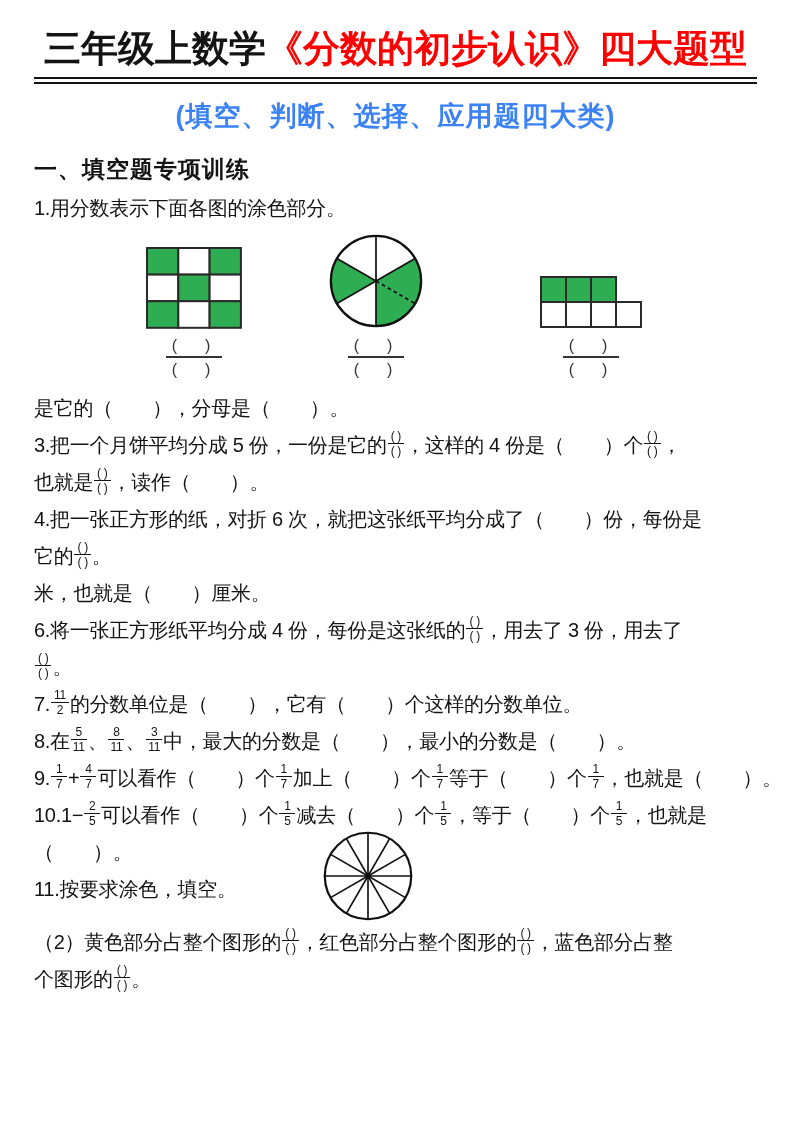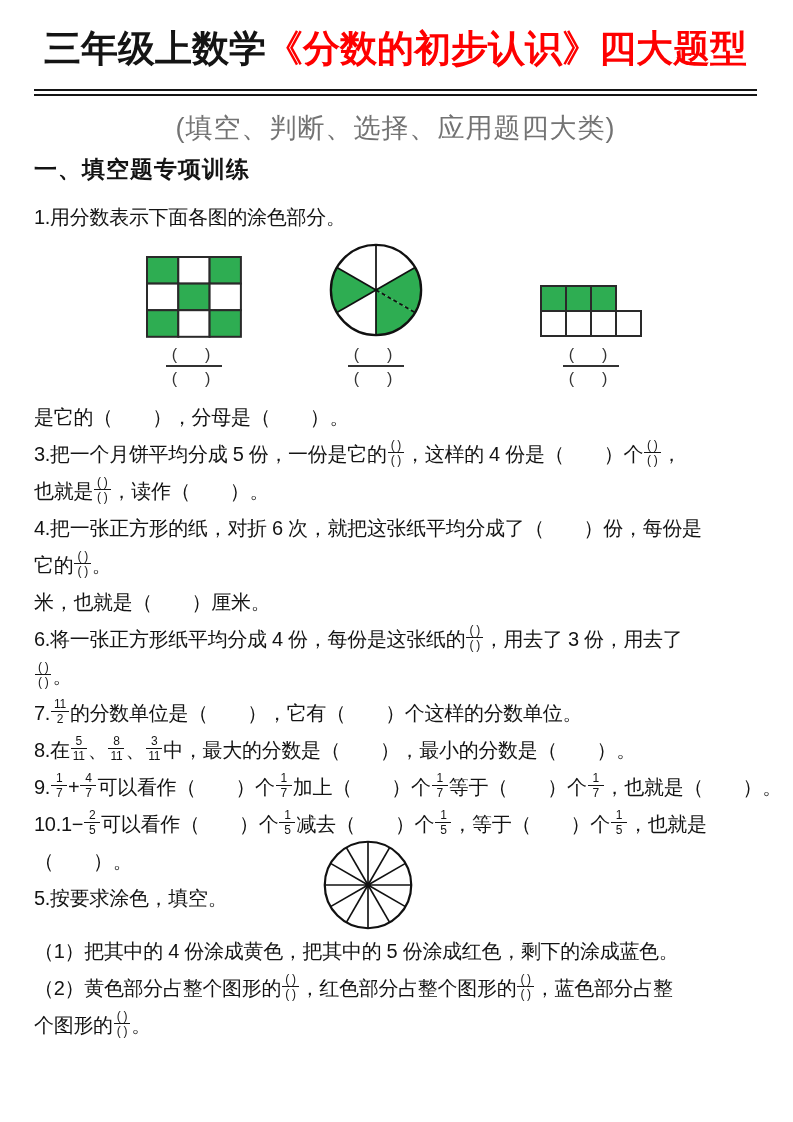--- a/index.html
+++ b/index.html
@@ -9,35 +9,35 @@
     font-family:"Liberation Sans","DejaVu Sans",sans-serif;
     color:#141414;
     position:relative;
   }
   .page { width:793px; min-height:1122px; padding:26px 36px 14px 34px; display:flex; flex-direction:column; }
 
   
   .title {
     font-size:37px; font-weight:bold; text-align:center; white-space:nowrap;
     letter-spacing:0px; line-height:1.25;
-    border-bottom:7px double #141414; padding-bottom:17px;
+    border-bottom:7px double #141414; padding-bottom:5px;
   }
   .t-red { color:#fe0000; }
   .subtitle {
-    margin-top:14px; text-align:center; font-size:27px; font-weight:normal;
-    color:#737373; letter-spacing:1px;
-  }
-  .section { margin-top:8px; font-size:23px; font-weight:bold; letter-spacing:1px; }
+    margin-top:14px; text-align:center; font-size:27px; font-weight:bold;
+    color:#3b82f6; letter-spacing:1px;
+  }
+  .section { margin-top:20px; font-size:23px; font-weight:bold; letter-spacing:1px; }
 
   
   .qline {
     height:37px; line-height:37px; font-size:20px; white-space:nowrap;
     letter-spacing:-0.3px; overflow:visible;
   }
-  .q1line { margin-top:14px; }
+  .q1line { margin-top:5px; }
 
   
   .frac {
     display:inline-flex; flex-direction:column; align-items:center;
     vertical-align:middle; font-size:12px; line-height:1.15; margin:0 1px;
     position:relative; top:-2px;
   }
   .frac .num { border-bottom:1.6px solid #141414; padding:0 3px; min-width:16px; text-align:center; }
   .frac .den { padding-top:1px; }
 
@@ -196,41 +196,40 @@
           <span class="num">1</span>
           <span class="den">5</span>
         </span>，等于（　　）个<span class="frac">
           <span class="num">1</span>
           <span class="den">5</span>
         </span>，也就是</div>
     </div>
 
   <div class="q11block">
     <div class="qline">（　　）。</div>
-    <div class="qline">5.按要求涂色，填空。</div>
+    <div class="qline">11.按要求涂色，填空。</div>
     <svg class="pie12" id="fig-pie12" width="92" height="92" viewBox="0 0 100 100">
         <circle cx="50" cy="50" r="47" fill="#ffffff" stroke="#111" stroke-width="2.4"></circle>
         <line x1="50" y1="50" x2="50" y2="3" stroke="#111" stroke-width="1.8"></line>
         <line x1="50" y1="50" x2="73.5" y2="9.296806022131385" stroke="#111" stroke-width="1.8"></line>
         <line x1="50" y1="50" x2="90.70319397786862" y2="26.500000000000004" stroke="#111" stroke-width="1.8"></line>
         <line x1="50" y1="50" x2="97" y2="50" stroke="#111" stroke-width="1.8"></line>
         <line x1="50" y1="50" x2="90.70319397786862" y2="73.5" stroke="#111" stroke-width="1.8"></line>
         <line x1="50" y1="50" x2="73.5" y2="90.70319397786861" stroke="#111" stroke-width="1.8"></line>
         <line x1="50" y1="50" x2="50" y2="97" stroke="#111" stroke-width="1.8"></line>
         <line x1="50" y1="50" x2="26.50000000000001" y2="90.70319397786862" stroke="#111" stroke-width="1.8"></line>
         <line x1="50" y1="50" x2="9.296806022131378" y2="73.5" stroke="#111" stroke-width="1.8"></line>
         <line x1="50" y1="50" x2="3" y2="50.00000000000001" stroke="#111" stroke-width="1.8"></line>
         <line x1="50" y1="50" x2="9.296806022131385" y2="26.499999999999996" stroke="#111" stroke-width="1.8"></line>
         <line x1="50" y1="50" x2="26.49999999999998" y2="9.296806022131399" stroke="#111" stroke-width="1.8"></line>
         <circle cx="50" cy="50" r="3" fill="#111"></circle>
       </svg>
   </div>
 
   <div id="qlines-b">
-      <div class="qline">（1）把其中的 4 份涂成黄色，把其中的 5 份涂成红色，剩下的涂成蓝色。</div>
       <div class="qline">（2）黄色部分占整个图形的<span class="frac">
           <span class="num">(  )</span>
           <span class="den">(  )</span>
         </span>，红色部分占整个图形的<span class="frac">
           <span class="num">(  )</span>
           <span class="den">(  )</span>
         </span>，蓝色部分占整</div>
       <div class="qline">个图形的<span class="frac">
           <span class="num">(  )</span>
           <span class="den">(  )</span>

